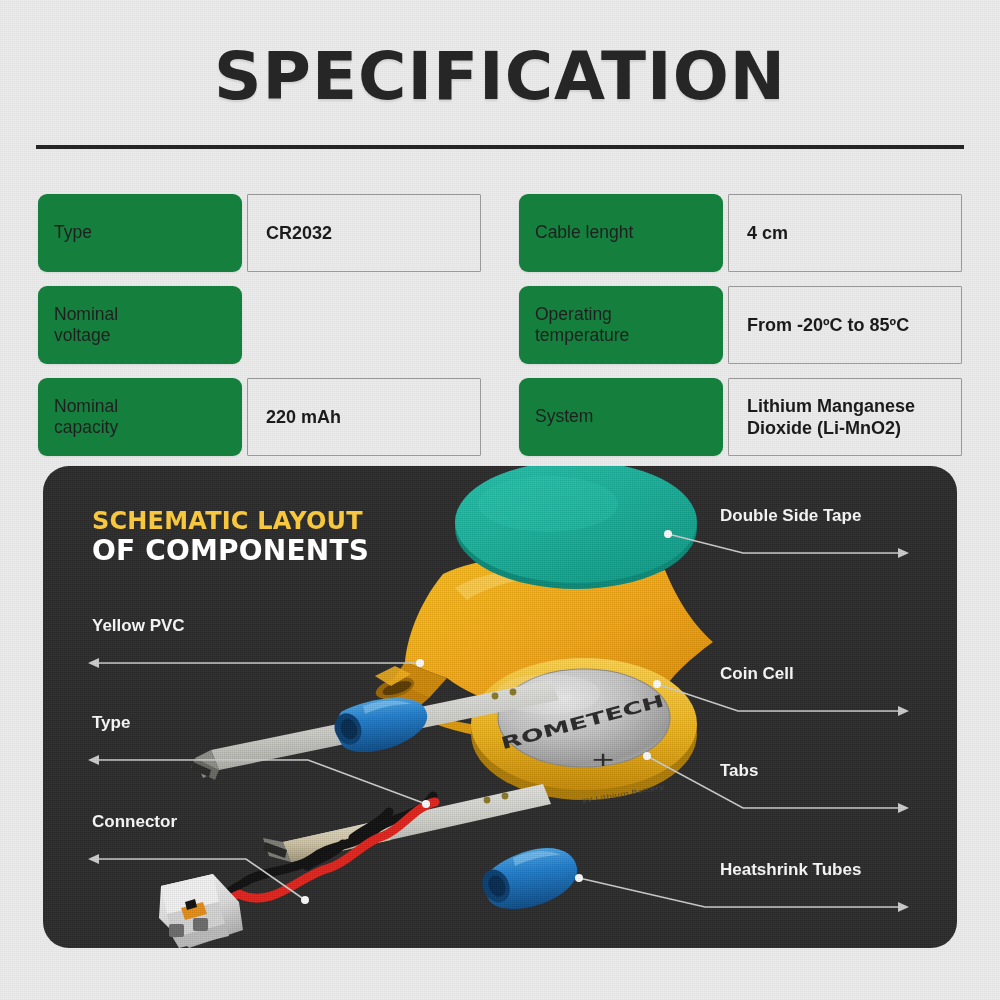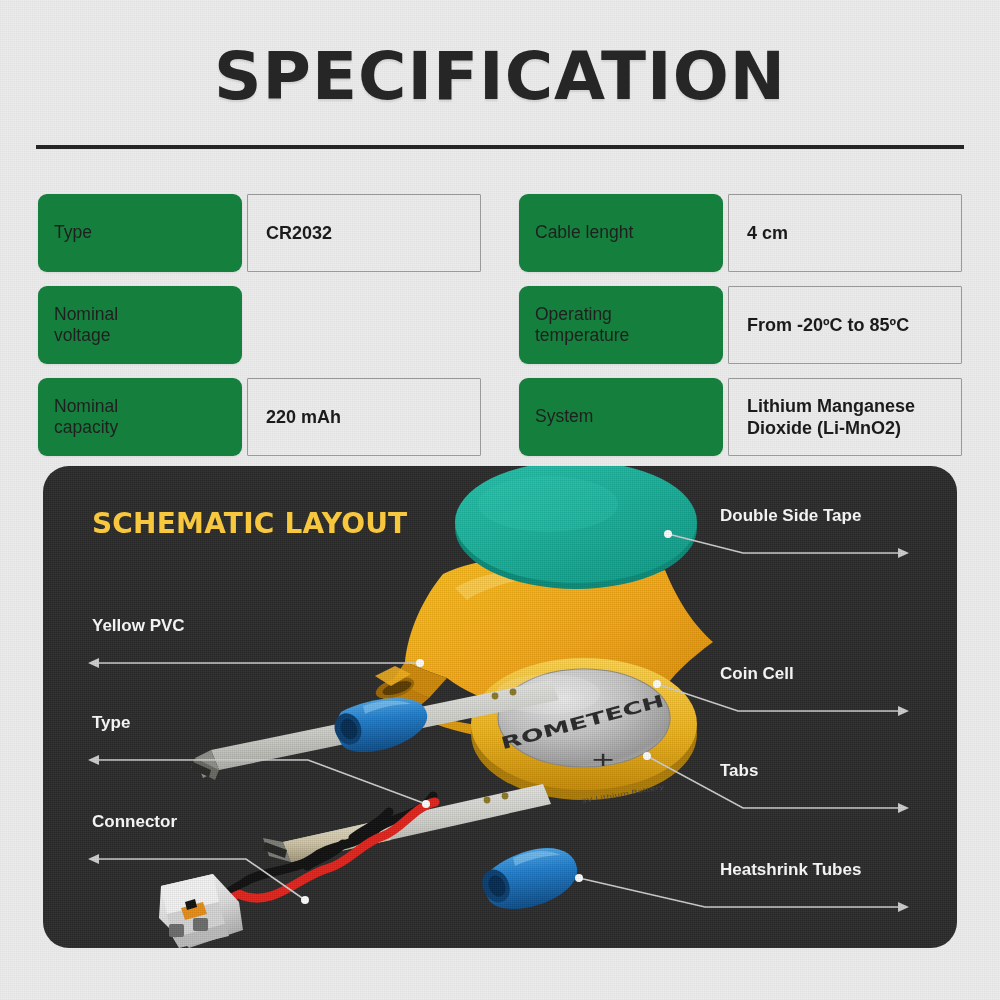--- a/index.html
+++ b/index.html
@@ -110,21 +110,21 @@
   }
   .sch-heading {
     position: absolute;
     left: 49px;
     top: 42px;
     line-height: 1.12;
   }
   .sch-heading .l1 {
     display: block;
     color: #f7c73e;
-    font-size: 28px;
+    font-size: 24px;
     font-weight: 900;
     letter-spacing: .2px;
     font-family: "DejaVu Sans", sans-serif;
   }
   .sch-heading .l2 {
     display: block;
     color: #ffffff;
     font-size: 28px;
     font-weight: 900;
     letter-spacing: .2px;
@@ -401,20 +401,21 @@
       <circle cx="614" cy="218" r="4"></circle>
       <circle cx="604" cy="290" r="4"></circle>
       <circle cx="536" cy="412" r="4"></circle>
     </g>
   </svg>
 
   <div class="schematic-grain"></div>
 
   <div class="sch-heading">
     <span class="l1">SCHEMATIC LAYOUT</span>
+    <span class="l2">OF COMPONENTS</span>
   </div>
 
   <div class="callout left" style="left:49px; top:150px;">Yellow PVC</div>
   <div class="callout left" style="left:49px; top:247px;">Type</div>
   <div class="callout left" style="left:49px; top:346px;">Connector</div>
 
   <div class="callout right" style="left:677px; top:40px;">Double Side Tape</div>
   <div class="callout right" style="left:677px; top:198px;">Coin Cell</div>
   <div class="callout right" style="left:677px; top:295px;">Tabs</div>
   <div class="callout right" style="left:677px; top:394px;">Heatshrink Tubes</div>

